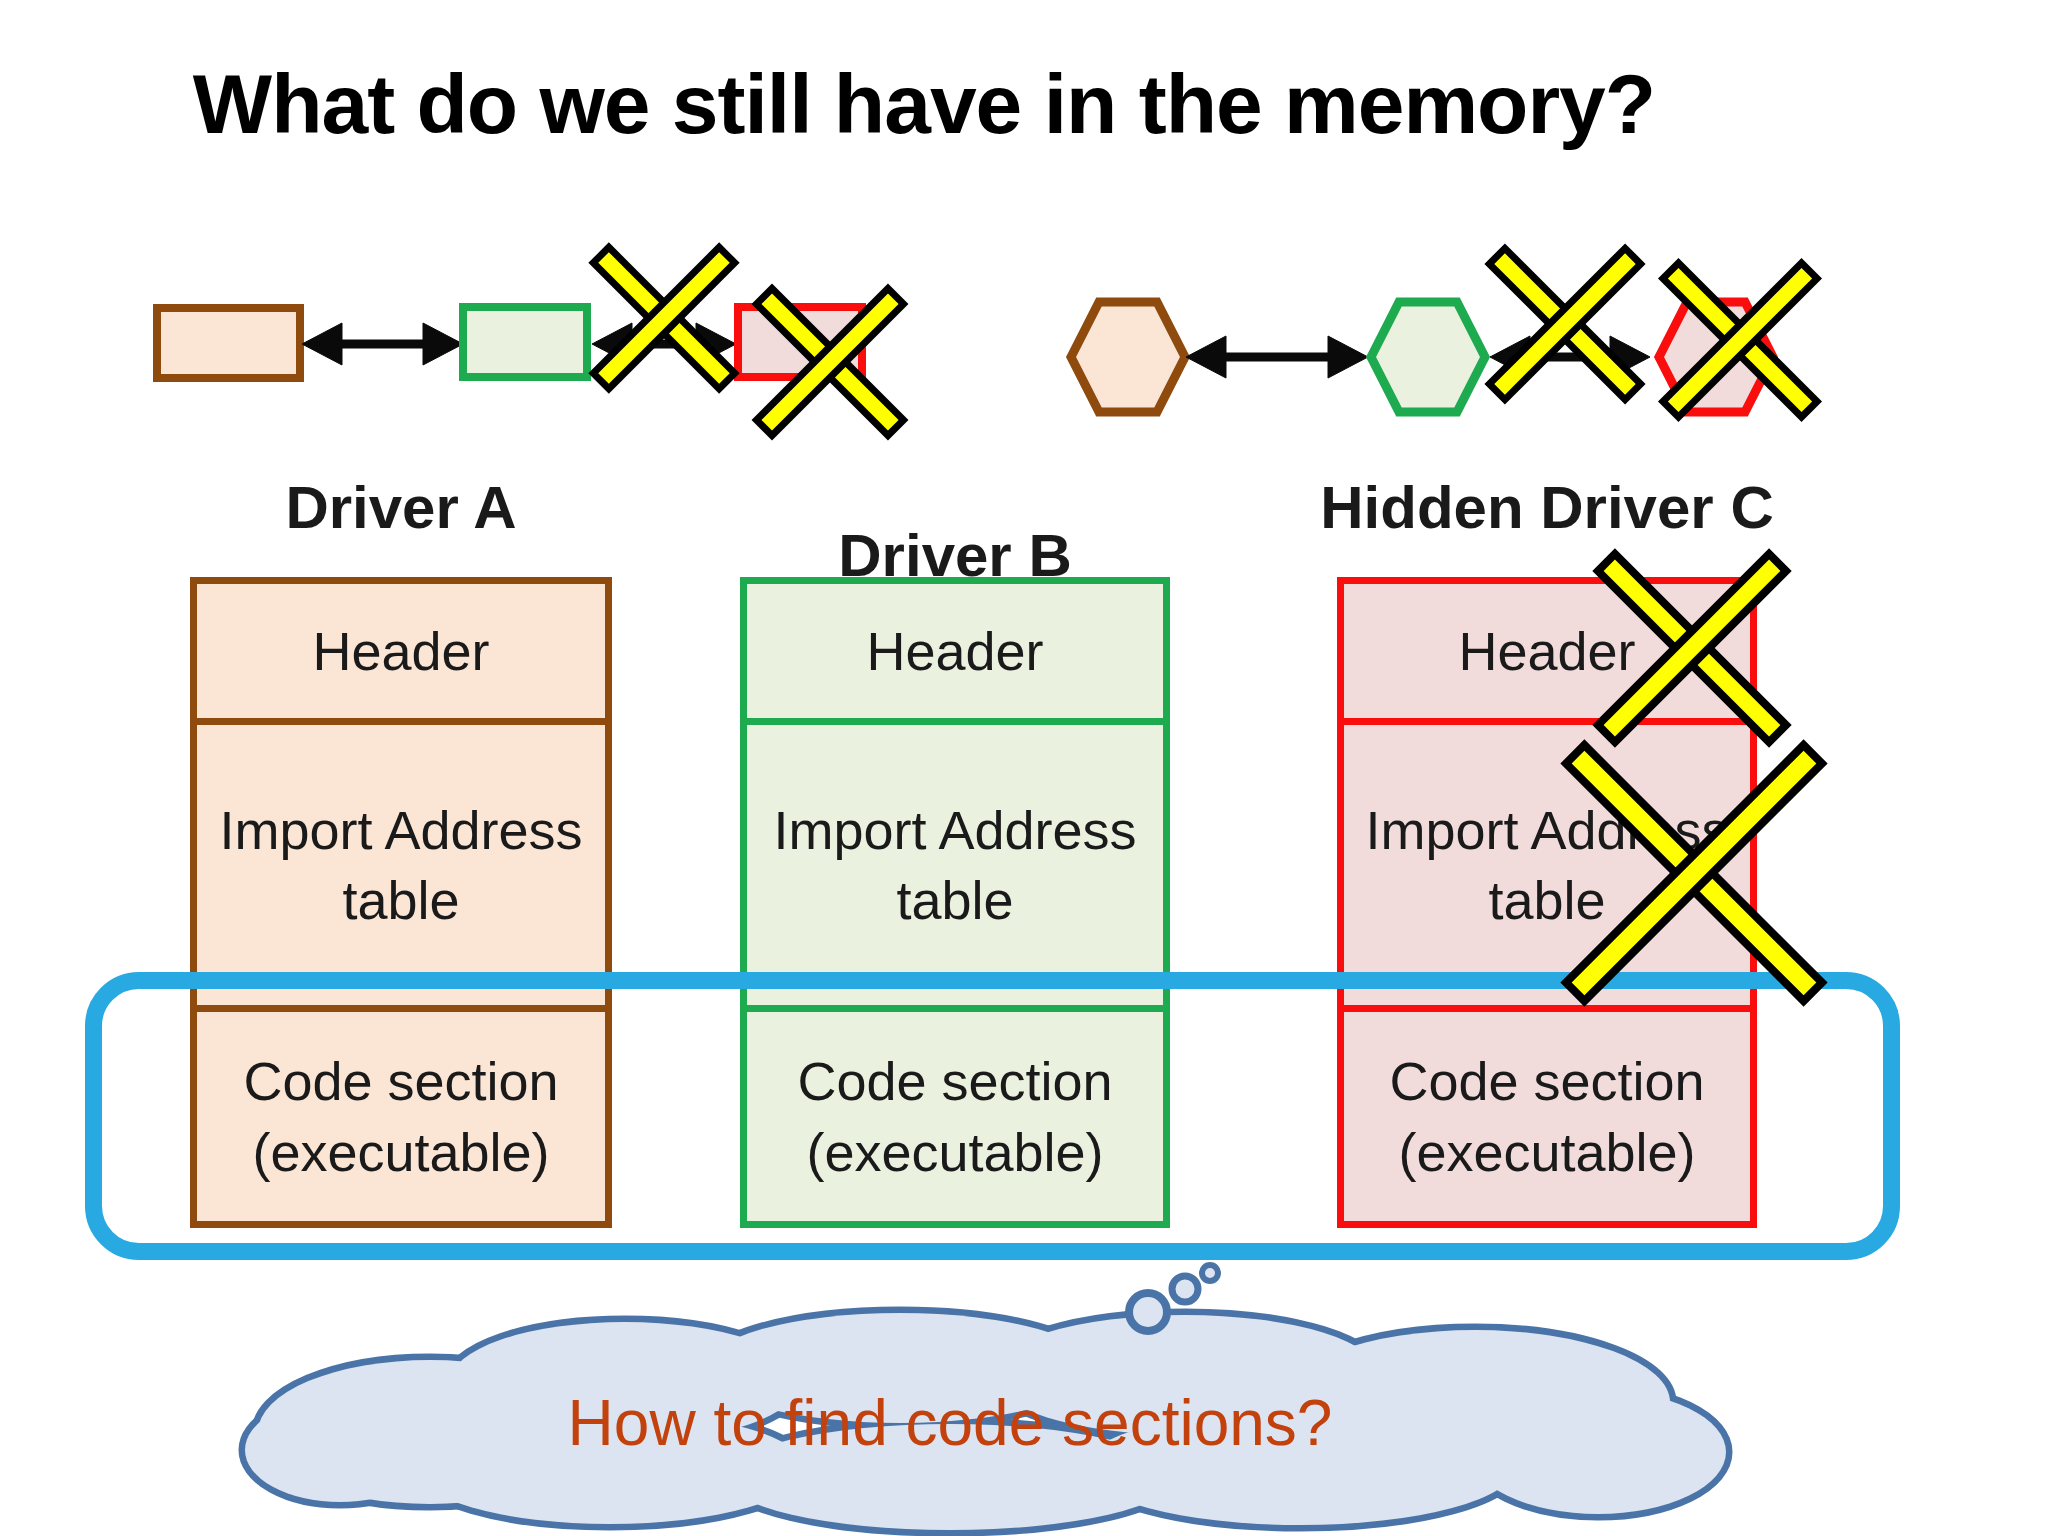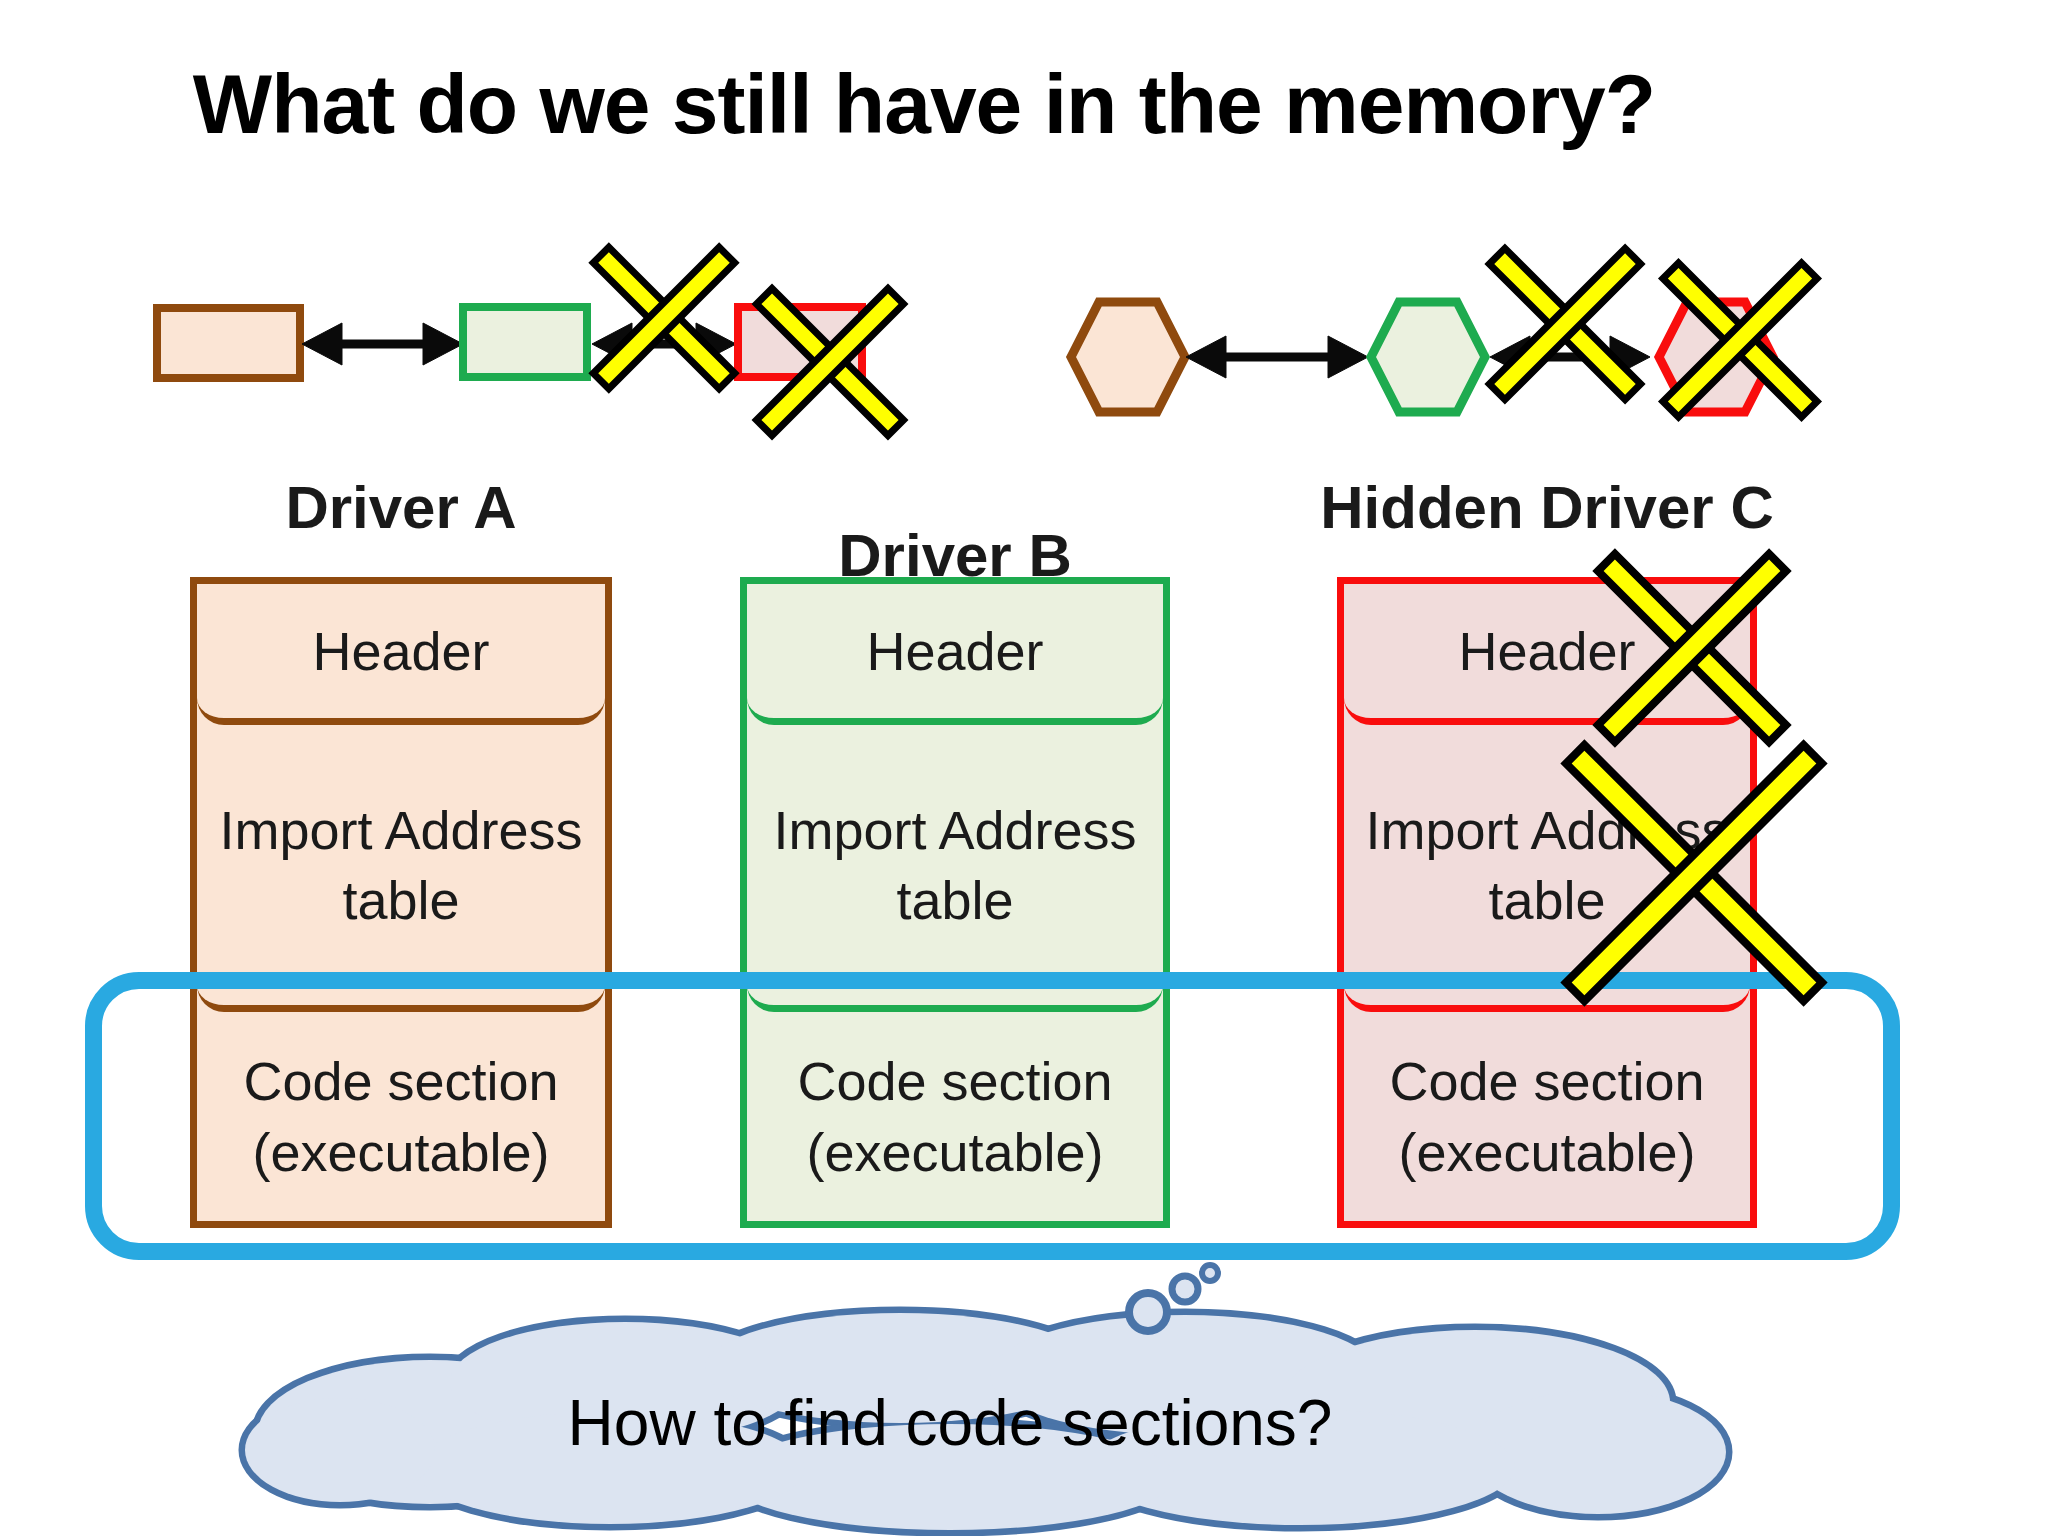--- a/index.html
+++ b/index.html
@@ -17,37 +17,37 @@
   }
   .col{
     position:absolute;top:577px;height:651px;box-sizing:border-box;
     display:flex;flex-direction:column;
   }
   .col-a{left:190px;width:422px;border:7px solid var(--driver-a-border);background:var(--driver-a-fill);}
   .col-b{left:740px;width:430px;border:7px solid var(--driver-b-border);background:var(--driver-b-fill);}
   .col-c{left:1337px;width:420px;border:7px solid var(--driver-c-border);background:var(--driver-c-fill);}
   .cell{
     display:flex;align-items:center;justify-content:center;text-align:center;
-    font-size:54px;line-height:1.30;box-sizing:border-box;padding:0 6px;border-radius:27px;
+    font-size:54px;line-height:1.30;box-sizing:border-box;padding:0 6px;
   }
   .cell-header{height:141px;}
   .cell-import{height:287px;}
   .cell-code{flex:1;}
   .col-a .cell-header,.col-a .cell-import{border-bottom:7px solid var(--driver-a-border);}
   .col-b .cell-header,.col-b .cell-import{border-bottom:7px solid var(--driver-b-border);}
   .col-c .cell-header,.col-c .cell-import{border-bottom:7px solid var(--driver-c-border);}
   .highlight-box{
     position:absolute;left:85px;top:972px;width:1815px;height:288px;
     box-sizing:border-box;border:17px solid var(--highlight-blue);
     border-radius:54px;background:transparent;z-index:5;
   }
   .decor{position:absolute;left:0;top:0;z-index:6;pointer-events:none;}
   .cloud-text{
     position:absolute;left:450px;top:1386px;width:1000px;text-align:center;
-    font-size:64px;z-index:7;color:#000000;
+    font-size:64px;z-index:7;color:#c2410c;
   }
 </style>
 </head>
 <body>
 
 <div class="canvas">
 
   <div class="title">What do we still have in the memory?</div>
 
   <div class="driver-label" style="left:190px;width:422px;">Driver A</div>

